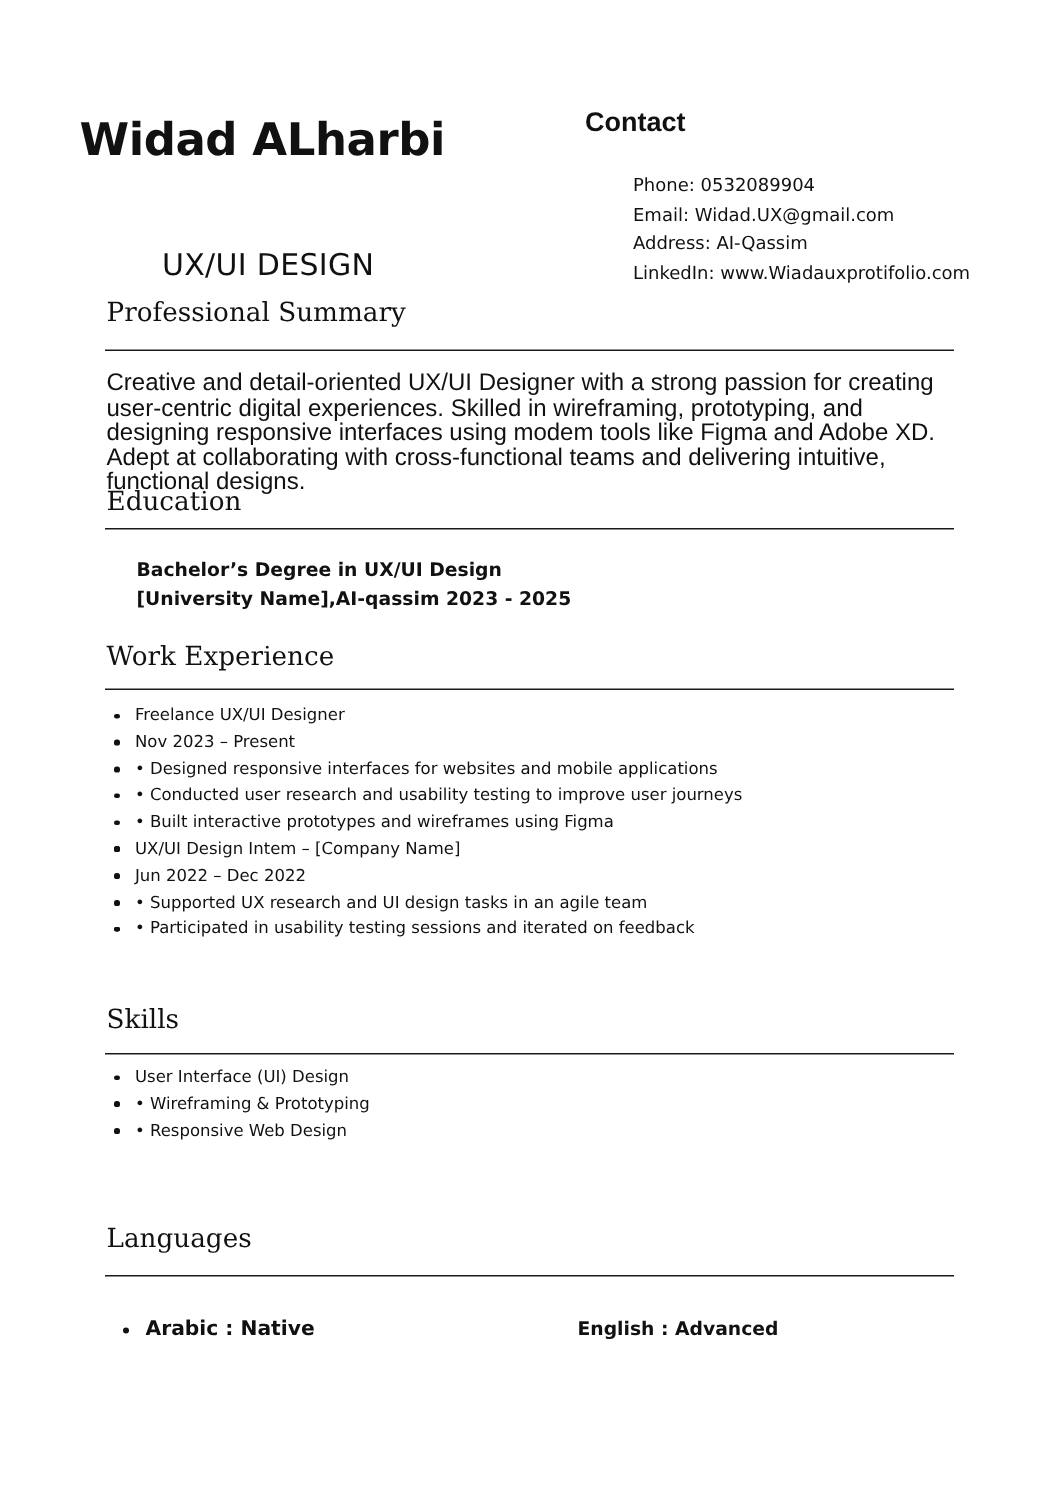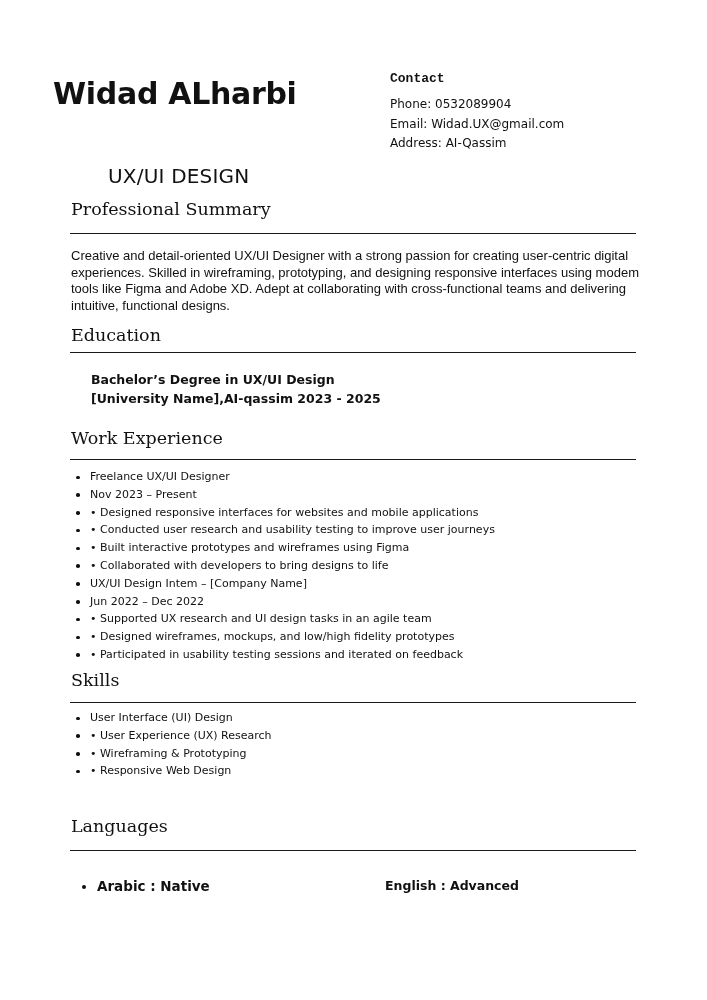--- a/index.html
+++ b/index.html
@@ -2,27 +2,27 @@
 <html><head>
   <meta charset="utf-8">
   <style>
     html, body { margin: 0; padding: 0; background: #ffffff; }
     body { width: 707px; height: 1000px; position: relative; overflow: hidden; color: #111; }
 
     #name { position: absolute; left: 53px; top: 64px; font-family: "DejaVu Sans", sans-serif; font-weight: bold; font-size: 30px; letter-spacing: -0.3px; color: #111; margin-top: 12px; }
     #role { position: absolute; left: 108px; top: 116px; font-family: "DejaVu Sans", sans-serif; font-size: 20px; color: #111; letter-spacing: 0.2px; margin-top: 48px; }
 
     #contact { position: absolute; left: 390px; top: 71px; }
-    #contact .c-title { font-family: Liberation Mono, monospace; font-weight: bold; font-size: 13px; margin-bottom: 9px; }
-    #contact .c-line { font-family: "DejaVu Sans", sans-serif; font-size: 12px; line-height: 19.5px; color: #111; }
+    #contact .c-title { font-family: Liberation Sans, sans-serif; font-weight: bold; font-size: 18px; margin-bottom: 22px; }
+    #contact .c-line { font-family: "DejaVu Sans", sans-serif; font-size: 12px; line-height: 19.5px; color: #111; margin-left: 32px; }
 
     .section-title { position: absolute; left: 71px; font-family: "DejaVu Serif", serif; font-size: 17.5px; color: #111; }
     .rule { position: absolute; left: 70px; width: 566px; height: 0; border-top: 1.3px solid #1a1a1a; }
 
-    #summary-text { position: absolute; left: 71px; top: 248px; width: 570px; font-family: "Liberation Sans", sans-serif; font-size: 13px; line-height: 16.5px; color: #111; }
+    #summary-text { position: absolute; left: 71px; top: 248px; width: 570px; font-family: "Liberation Sans", sans-serif; font-size: 16px; line-height: 16.5px; color: #111; }
 
     #edu-degree, #edu-school { position: absolute; left: 71px; font-family: "DejaVu Sans", sans-serif; font-weight: bold; font-size: 12.5px; color: #111; margin-left: 20px; }
     #edu-degree { top: 372px; }
     #edu-school { top: 391px; }
 
     .blist { position: absolute; left: 76px; margin: 0; padding: 0; list-style: none; }
     .blist li { position: relative; padding-left: 14px; font-family: "DejaVu Sans", sans-serif; font-size: 11px; line-height: 17.8px; color: #111; white-space: nowrap; }
     .blist li .dot { position: absolute; left: 0; top: 7.5px; width: 3.5px; height: 3.5px; border-radius: 50%; background: #111; }
 
     #lang-arabic { position: absolute; left: 82px; top: 878px; font-family: "DejaVu Sans", sans-serif; font-weight: bold; font-size: 13.5px; padding-left: 15px; }
@@ -33,52 +33,52 @@
 <body>
 
 <div id="name">Widad ALharbi</div>
 <div id="role">UX/UI DESIGN</div>
 
 <div id="contact">
   <div class="c-title">Contact</div>
   <div class="c-line">Phone: 0532089904</div>
   <div class="c-line">Email: Widad.UX@gmail.com</div>
   <div class="c-line">Address: AI-Qassim</div>
+  <div class="c-line">LinkedIn: www.Wiadauxprotifolio.com</div>
 </div>
 
 <div class="section-title" style="top:199px;">Professional Summary</div>
 <div class="rule" style="top:233px;"></div>
 <div id="summary-text">Creative and detail-oriented UX/UI Designer with a strong passion for creating user-centric digital experiences. Skilled in wireframing, prototyping, and designing responsive interfaces using modem tools like Figma and Adobe XD. Adept at collaborating with cross-functional teams and delivering intuitive, functional designs.</div>
 
 <div class="section-title" style="top:325px;">Education</div>
 <div class="rule" style="top:352px;"></div>
 <div id="edu-degree">Bachelor’s Degree in UX/UI Design</div>
 <div id="edu-school">[University Name],AI-qassim 2023 - 2025</div>
 
 <div class="section-title" style="top:428px;text-align:center;">Work Experience</div>
 <div class="rule" style="top:459px;"></div>
 <ul class="blist" id="work-list" style="top:468px;">
     <li><span class="dot"></span><span>Freelance UX/UI Designer</span></li>
     <li><span class="dot"></span><span>Nov 2023 – Present</span></li>
     <li><span class="dot"></span><span>• Designed responsive interfaces for websites and mobile applications</span></li>
     <li><span class="dot"></span><span>• Conducted user research and usability testing to improve user journeys</span></li>
     <li><span class="dot"></span><span>• Built interactive prototypes and wireframes using Figma</span></li>
-    <li><span class="dot"></span><span>• Collaborated with developers to bring designs to life</span></li>
+    <li><span class="dot"></span></li>
     <li><span class="dot"></span><span>UX/UI Design Intem – [Company Name]</span></li>
     <li><span class="dot"></span><span>Jun 2022 – Dec 2022</span></li>
     <li><span class="dot"></span><span>• Supported UX research and UI design tasks in an agile team</span></li>
-    <li><span class="dot"></span><span>• Designed wireframes, mockups, and low/high fidelity prototypes</span></li>
+    <li><span class="dot"></span></li>
     <li><span class="dot"></span><span>• Participated in usability testing sessions and iterated on feedback</span></li>
   </ul>
 
 <div class="section-title" style="top:670px;">Skills</div>
 <div class="rule" style="top:702px;"></div>
 <ul class="blist" id="skills-list" style="top:709px;">
     <li><span class="dot"></span><span>User Interface (UI) Design</span></li>
-    <li><span class="dot"></span><span>• User Experience (UX) Research</span></li>
     <li><span class="dot"></span><span>• Wireframing &amp; Prototyping</span></li>
     <li><span class="dot"></span><span>• Responsive Web Design</span></li>
   </ul>
 
 <div class="section-title" style="top:816px;">Languages</div>
 <div class="rule" style="top:850px;"></div>
 <div id="lang-arabic"><span class="dot"></span><span>Arabic : Native</span></div>
 <div id="lang-english">English : Advanced</div>
 
 </body></html>

